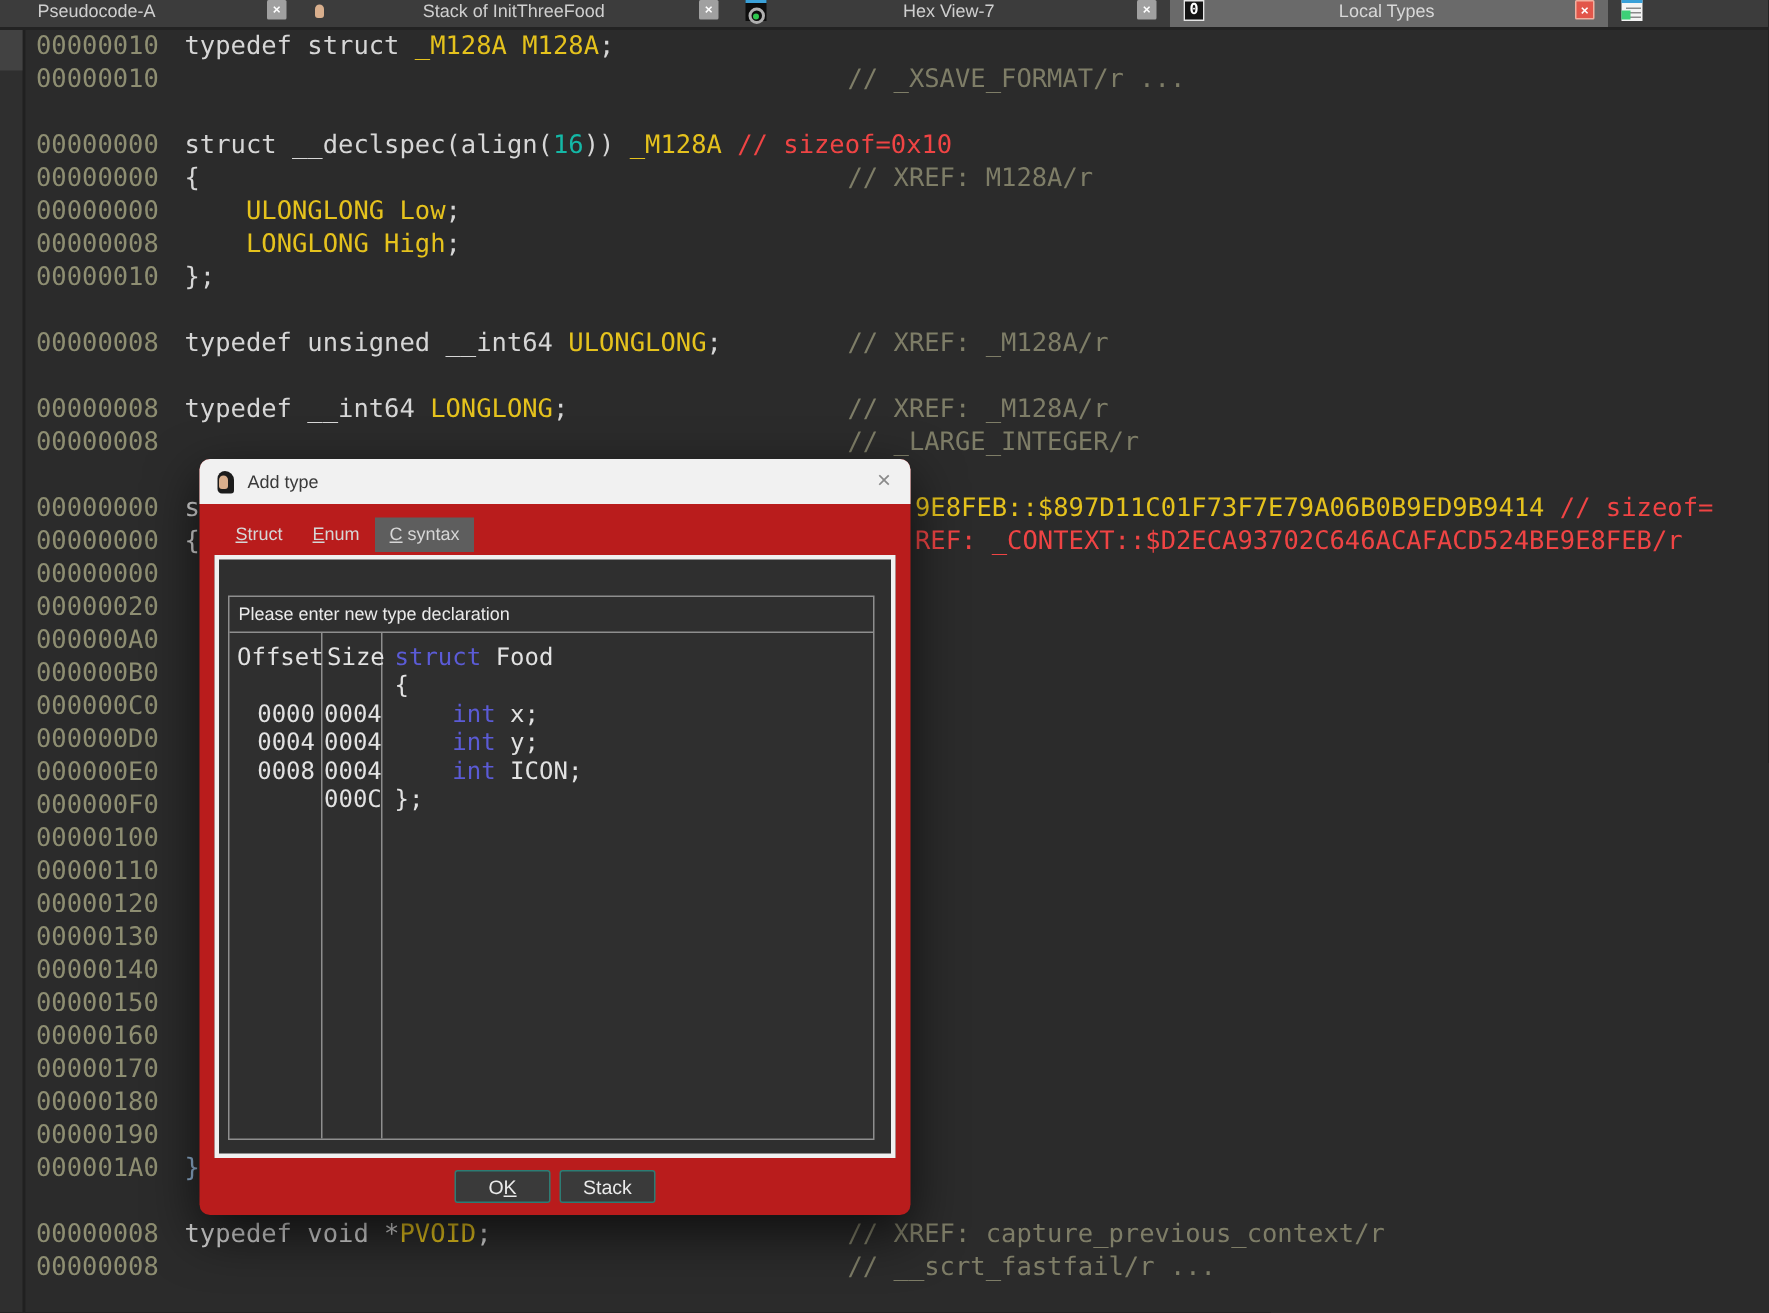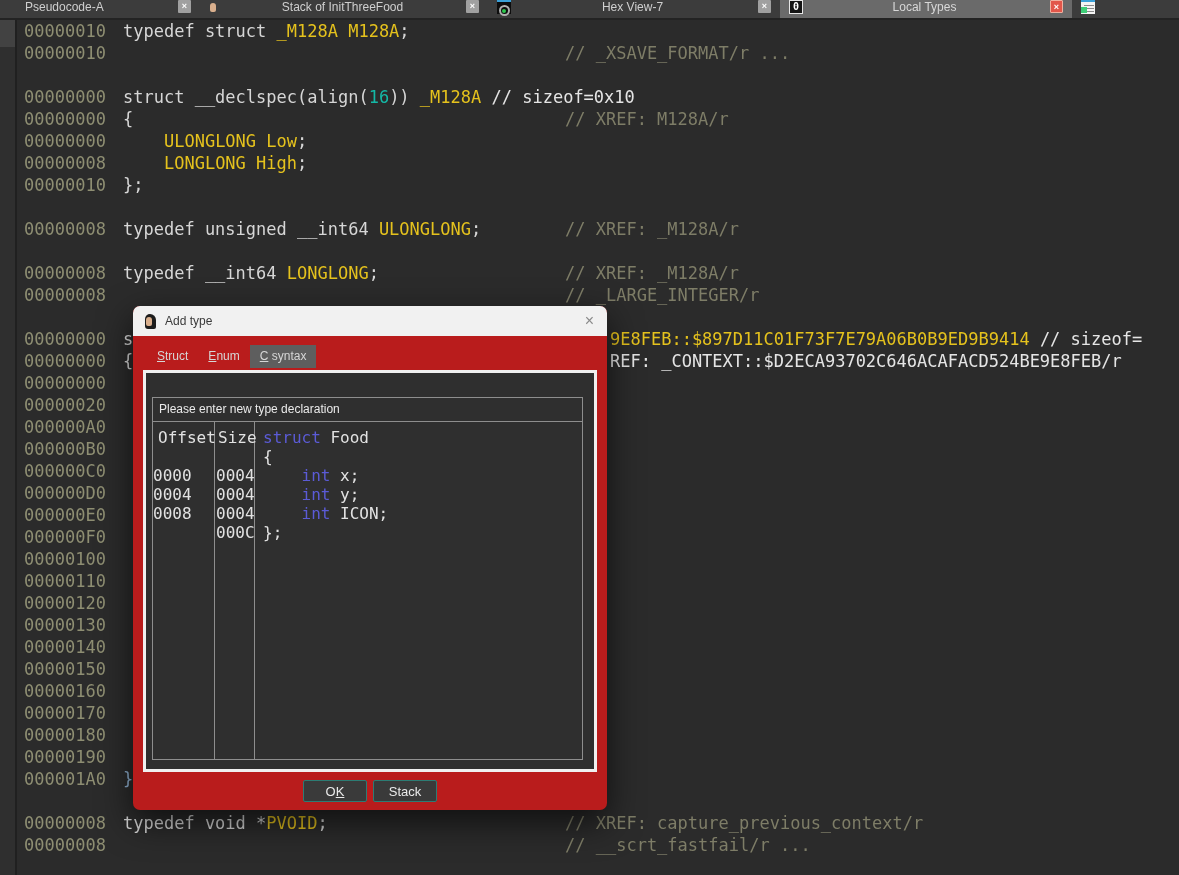--- a/index.html
+++ b/index.html
@@ -36,41 +36,41 @@
   
   .codearea{position:absolute;top:20px;left:0;width:1179px;height:855px;
             font-family:"DejaVu Sans Mono",monospace;font-size:17px;}
   .cl{position:absolute;left:0;width:1179px;height:22px;line-height:22px;}
   .cl span{position:absolute;top:0;white-space:pre;}
   .cl .a{left:24px;color:#8e8e72;}
   .cl .t{left:123px;}
   .cl .m{left:565px;color:#7e7d67;}
   .cl .r{left:610px;}
   .tp{color:#d6d6d6;} .ty{color:#e5c21d;} .tc{color:#14b8a6;}
-  .tg{color:#e5e5e5;} .tb{color:#8fb0d0;}
+  .tg{color:#ef4444;} .tb{color:#8fb0d0;}
   .t .tp,.t .ty,.t .tc,.t .tg,.t .tb,.r .ty,.r .tg{position:static;}
   
   .dlg{position:absolute;left:133px;top:306px;width:474px;height:504px;background:#b91c1c;
        border-radius:7px;box-shadow:0 12px 34px rgba(0,0,0,.65);z-index:10;}
   .dlg-title{height:30px;background:#f1f1f1;border-radius:7px 7px 0 0;display:flex;align-items:center;}
   .dlg-title .ttl{margin-left:9px;font-size:12px;color:#3a3a3a;}
   .dlg-title .av{margin-left:12px;}
   .dclose{margin-left:auto;margin-right:13px;color:#8a8a8a;font-size:16px;line-height:16px;}
   .dlg-tabs{position:absolute;left:14px;top:39px;display:flex;}
   .dtab{padding:4px 10px 5px;font-size:12px;color:#d6d6d6;white-space:pre;}
   .dtab.active{background:#5e5e5e;}
   .u{text-decoration:underline;}
   .dlg-content{position:absolute;left:10px;top:64px;width:448px;height:396px;border:3px solid #f0f0f0;background:#2f2f2f;}
   .inner{position:absolute;left:6px;top:24px;width:429px;height:361px;border:1px solid #8e8e8e;}
   .prompt{height:23px;line-height:23px;border-bottom:1px solid #8e8e8e;font-size:12px;color:#eaeaea;padding-left:6px;}
   .ttable{position:absolute;left:0;top:24px;right:0;bottom:0;font-family:"DejaVu Sans Mono",monospace;font-size:16px;color:#e2e2e2;}
   .vline{position:absolute;top:0;bottom:0;width:1px;background:#8e8e8e;}
   .trow{position:absolute;left:0;right:0;height:19px;line-height:19px;}
   .trow span{white-space:pre;}
-  .c-off{position:absolute;left:0;width:57px;}
+  .c-off{position:absolute;left:0;width:57px;text-align:right;}
   .c-size{position:absolute;left:63px;width:34px;text-align:right;}
   .trow.hdr .c-off{text-align:left;padding-left:5px;}
   .trow.hdr .c-size{text-align:left;padding-left:2px;width:38px;}
   .c-code{position:absolute;left:110px;}
   .tk{color:#5b5bd6;} .tw{color:#e2e2e2;}
   .dlg-btns{position:absolute;left:0;top:474px;width:474px;display:flex;justify-content:center;gap:6px;}
   .dbtn{width:64px;height:22px;box-sizing:border-box;border:1px solid #2c7c74;background:#3a3a3a;
         color:#eaeaea;font-size:13px;font-family:"Liberation Sans",sans-serif;
         display:flex;align-items:center;justify-content:center;border-radius:2px;white-space:pre;}
 </style>

